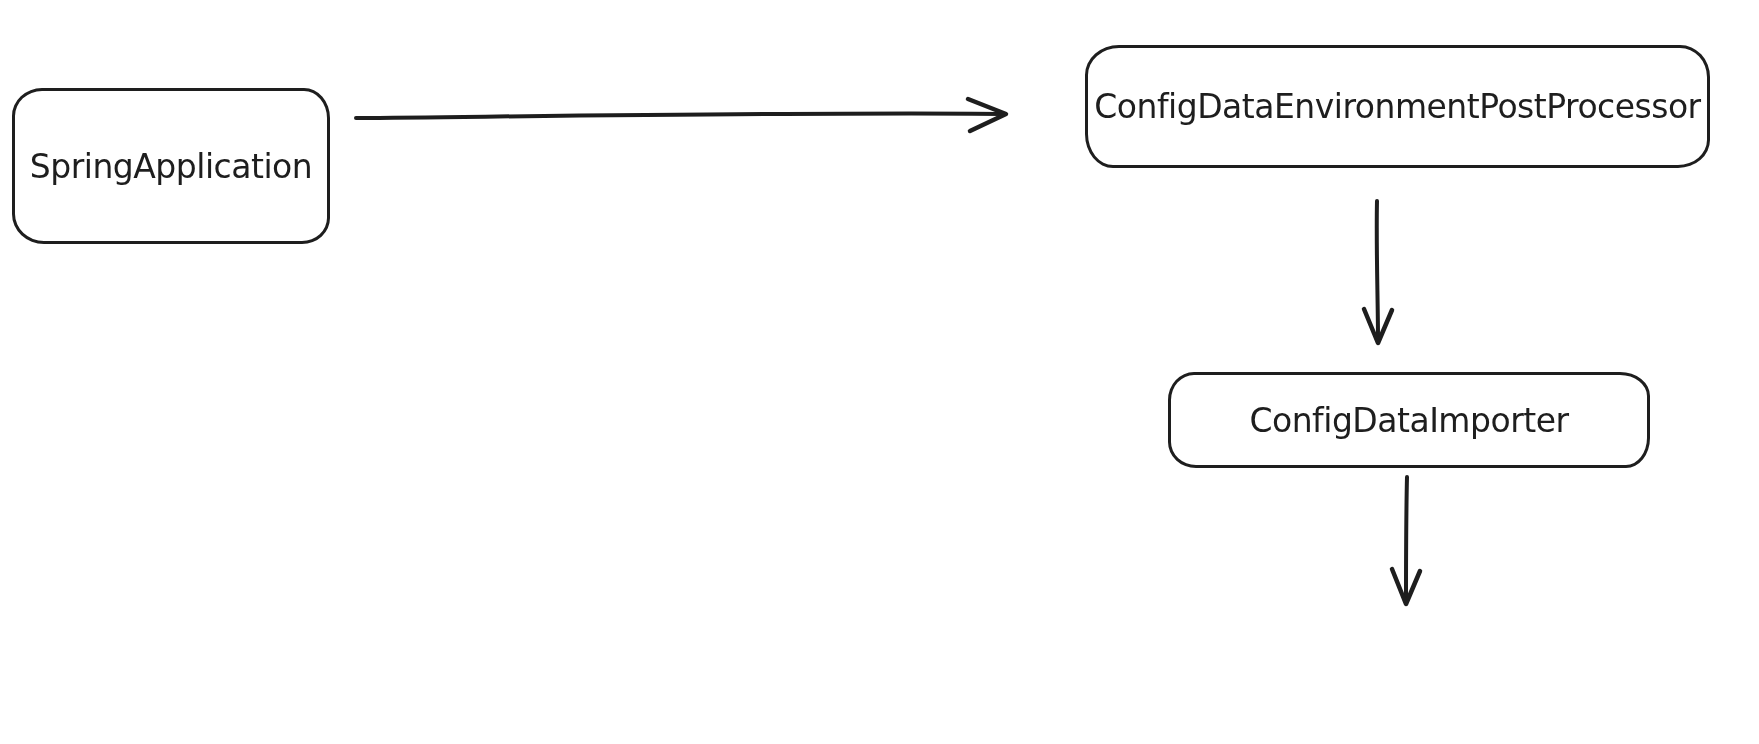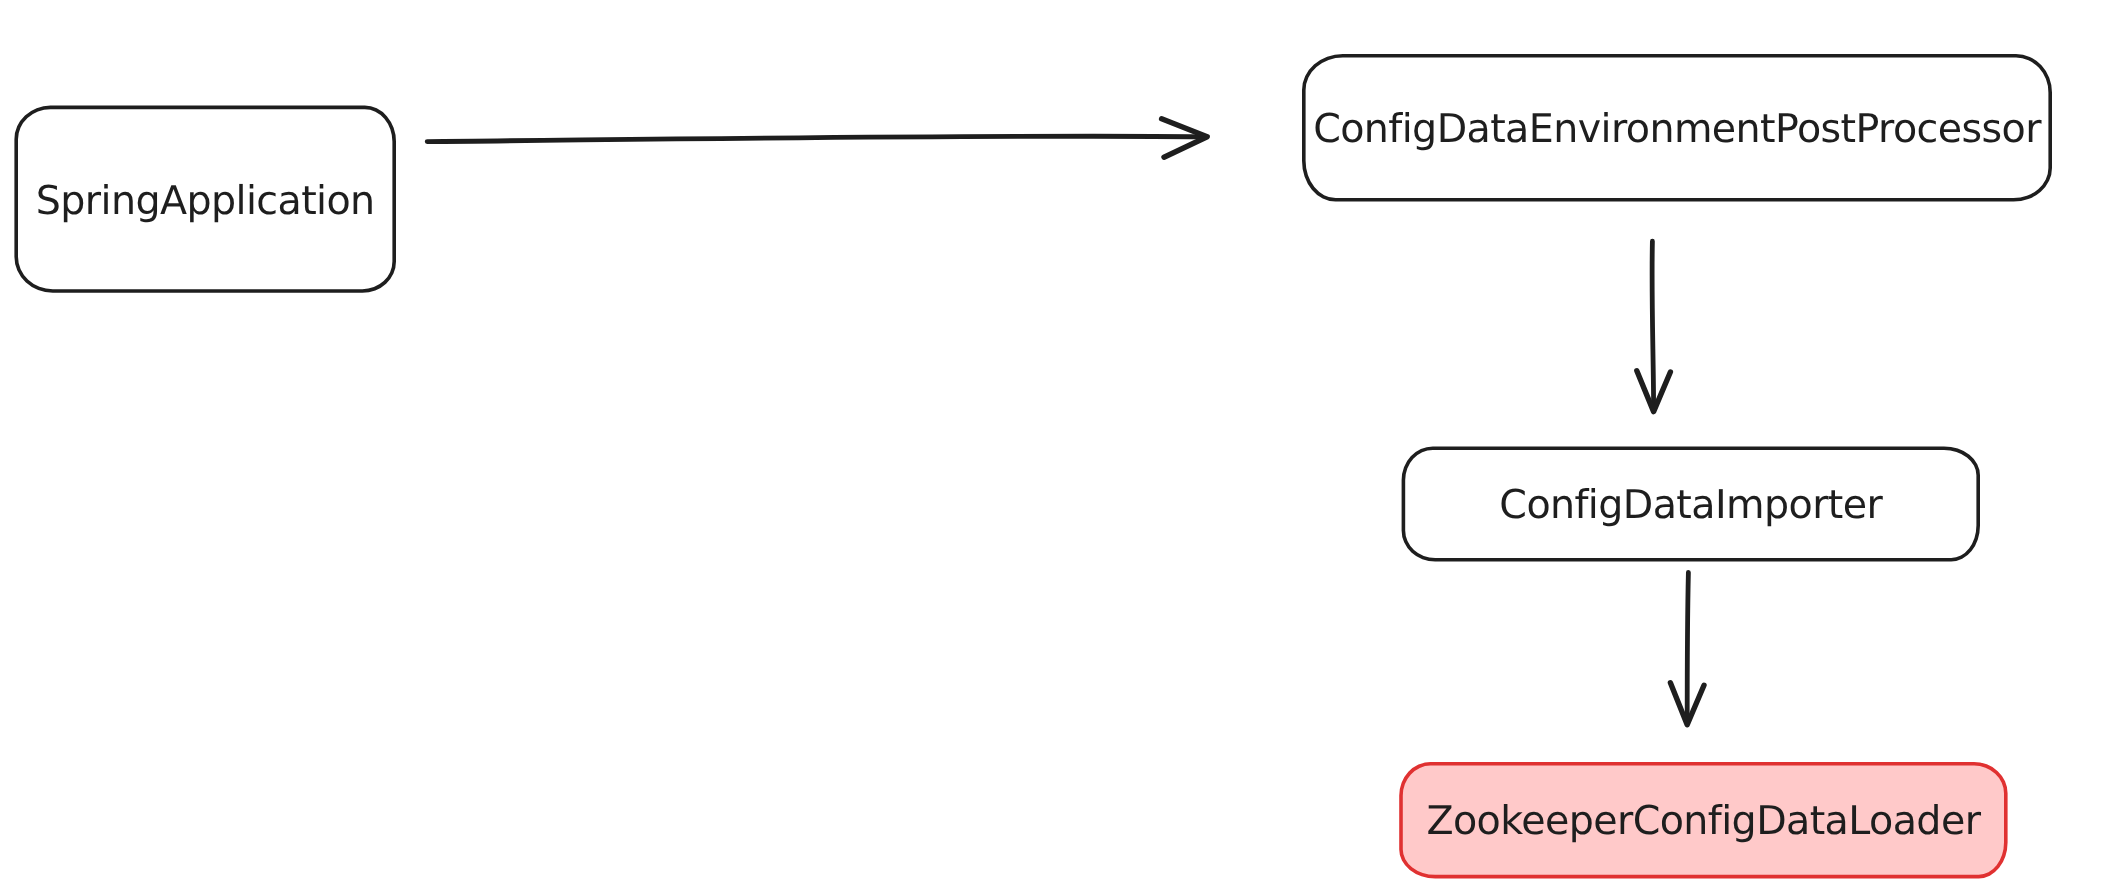--- a/index.html
+++ b/index.html
@@ -105,17 +105,14 @@
   </div>
 
   <div class="node node-config-data-environment-post-processor">
     <span>ConfigDataEnvironmentPostProcessor</span>
   </div>
 
   <div class="node node-config-data-importer">
     <span>ConfigDataImporter</span>
   </div>
 
-  <div class="node node-zookeeper-config-data-loader node-highlight">
-    <span>ZookeeperConfigDataLoader</span>
-  </div>
 
 </div>
 
 </body></html>

